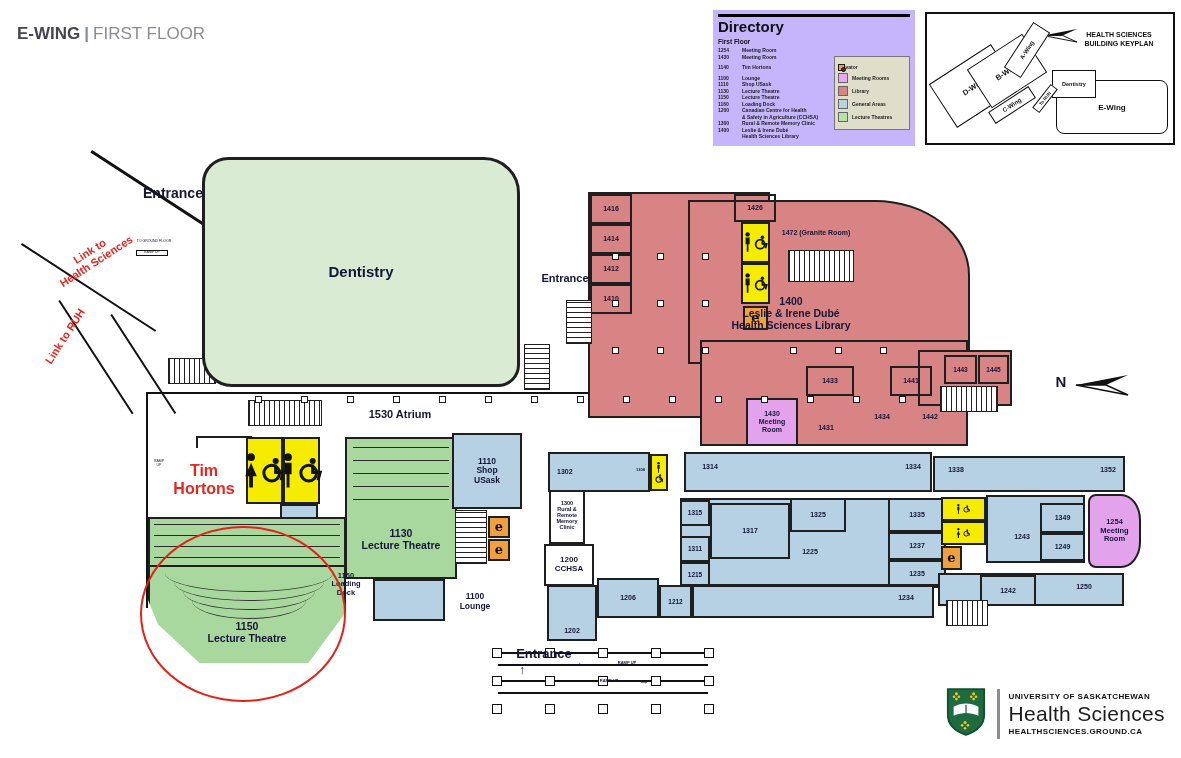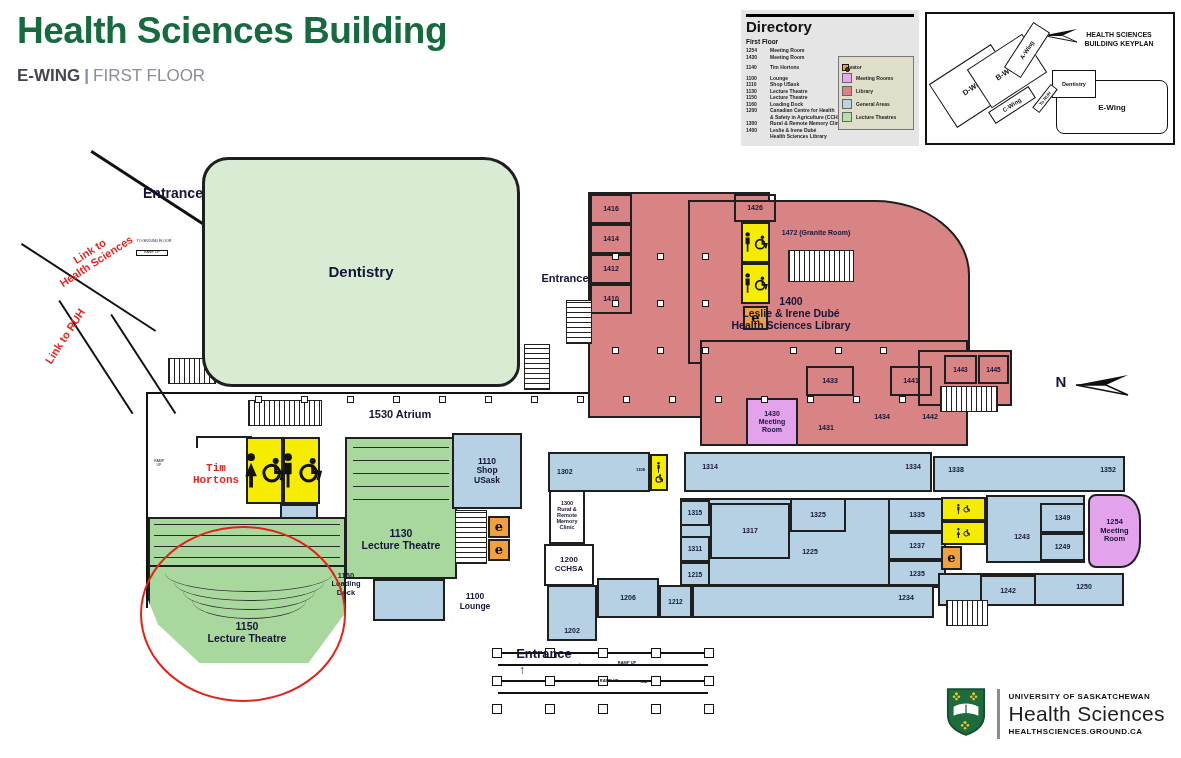--- a/index.html
+++ b/index.html
@@ -6,22 +6,22 @@
   body{width:1181px;height:758px;position:relative;background:#fff;
        font-family:"Liberation Sans","DejaVu Sans",sans-serif;overflow:hidden}
   
   #hdr{position:absolute;left:17px;top:10px;z-index:40}
   #hdr .t{font-size:37px;font-weight:bold;color:#156b3e;letter-spacing:-0.5px}
   #hdr .s{margin-top:14px;font-size:17px}
   #hdr .s .w{font-weight:bold;color:#45454f}
   #hdr .s .d{color:#7d8ea5;font-weight:bold;padding:0 4px}
   #hdr .s .f{color:#8d8d97}
   
-  #directory{position:absolute;left:741px;top:10px;width:178px;height:136px;
-             background:#e5e5e5;z-index:40;box-sizing:border-box;padding:2px 5px}
+  #directory{position:absolute;left:713px;top:10px;width:202px;height:136px;
+             background:#c4b5fd;z-index:40;box-sizing:border-box;padding:2px 5px}
   .dir-topbar{height:3px;background:#000;margin:2px 0 1px 0}
   .dir-title{font-size:15px;font-weight:bold;color:#111}
   .dir-floor{font-size:6.5px;font-weight:bold;color:#111;margin:3px 0 2px 0}
   .dir-group{margin-bottom:4px}
   .dir-row{display:flex;font-size:5px;font-weight:bold;color:#222;line-height:1.3}
   .dir-row .dn{width:24px;flex:none}
   .dir-row .dm{white-space:pre-line;width:78px}
   #legend{position:absolute;right:5px;top:46px;width:68px;border:1px solid #777;
           padding:4px 3px;background:#dfdecb}
   .lg-row{display:flex;align-items:center;margin:3px 0}
@@ -93,21 +93,20 @@
   #logo{position:absolute;left:945px;top:686px;display:flex;align-items:center;z-index:40}
   #logo .bar{width:2.5px;height:50px;background:#8c8c8c;margin:0 9px 0 10px}
   #logo .l1{font-size:8px;font-weight:bold;color:#111;letter-spacing:0.4px}
   #logo .l2{font-size:21px;color:#1c1c1c;letter-spacing:0.3px;margin:1px 0}
   #logo .l3{font-size:8px;font-weight:bold;color:#111;letter-spacing:0.4px}
 </style>
 </head>
 <body>
 
 <div id="hdr">
-  <div class="t">Health Sciences Building</div>
   <div class="s">
     <span class="w">E-WING</span><span class="d">|</span><span class="f">FIRST FLOOR</span>
   </div>
 </div>
 
 <div id="directory">
   <div class="dir-topbar"></div>
   <div class="dir-title">Directory</div>
   <div class="dir-floor">First Floor</div>
   <div id="dir-list">
@@ -295,21 +294,21 @@
     </div>
     <div class="lbl b" style="left: 806px; top: 424px; width: 40px; font-size: 7px;"><span>1431</span></div>
     <div class="lbl b" style="left: 862px; top: 413px; width: 40px; font-size: 7px;"><span>1434</span></div>
     <div class="lbl b" style="left: 910px; top: 413px; width: 40px; font-size: 7px;"><span>1442</span></div>
     <div class="lbl b" style="left: 528px; top: 272px; width: 74px; font-size: 11px;"><span>Entrance</span></div>
     <div class="rm stairs sh" style="left: 566px; top: 300px; width: 26px; height: 44px;"></div>
     <div class="rm stairs sh" style="left: 524px; top: 344px; width: 26px; height: 46px;"></div>
     <div class="lbl b" style="left: 340px; top: 408px; width: 120px; font-size: 11px;"><span>1530 Atrium</span></div>
     <div class="rm stairs sv" style="left: 248px; top: 400px; width: 74px; height: 26px;"></div>
     <div class="rm outline brk" style="left: 196px; top: 436px; width: 56px; height: 12px;"></div>
-    <div class="lbl b red" style="left: 179px; top: 462px; width: 74px; font-size: 11px; font-family: Liberation Mono, monospace;"><span>Tim
+    <div class="lbl b red" style="left: 167px; top: 462px; width: 74px; font-size: 16px;"><span>Tim
 Hortons</span></div>
     <div class="rm wash" style="left: 246px; top: 437px; width: 37px; height: 67px;">
       <span class="ic ic-female"><svg viewBox="0 0 10 22">
           <circle cx="5" cy="2.6" r="2.4" fill="#121212"></circle>
           <path d="M5 6 8.6 14.4H6.2v7H3.8v-7H1.4z" fill="#121212"></path>
         </svg></span>
       <span class="ic ic-wheel"><svg viewBox="0 0 14 15">
           <circle cx="6" cy="9" r="4.4" fill="none" stroke="#121212" stroke-width="1.7"></circle>
           <circle cx="8.2" cy="2.2" r="1.7" fill="#121212"></circle>
           <path d="M8.2 4.2v4.4h4.2l-1.2 4.4" fill="none" stroke="#121212" stroke-width="1.7"></path>

